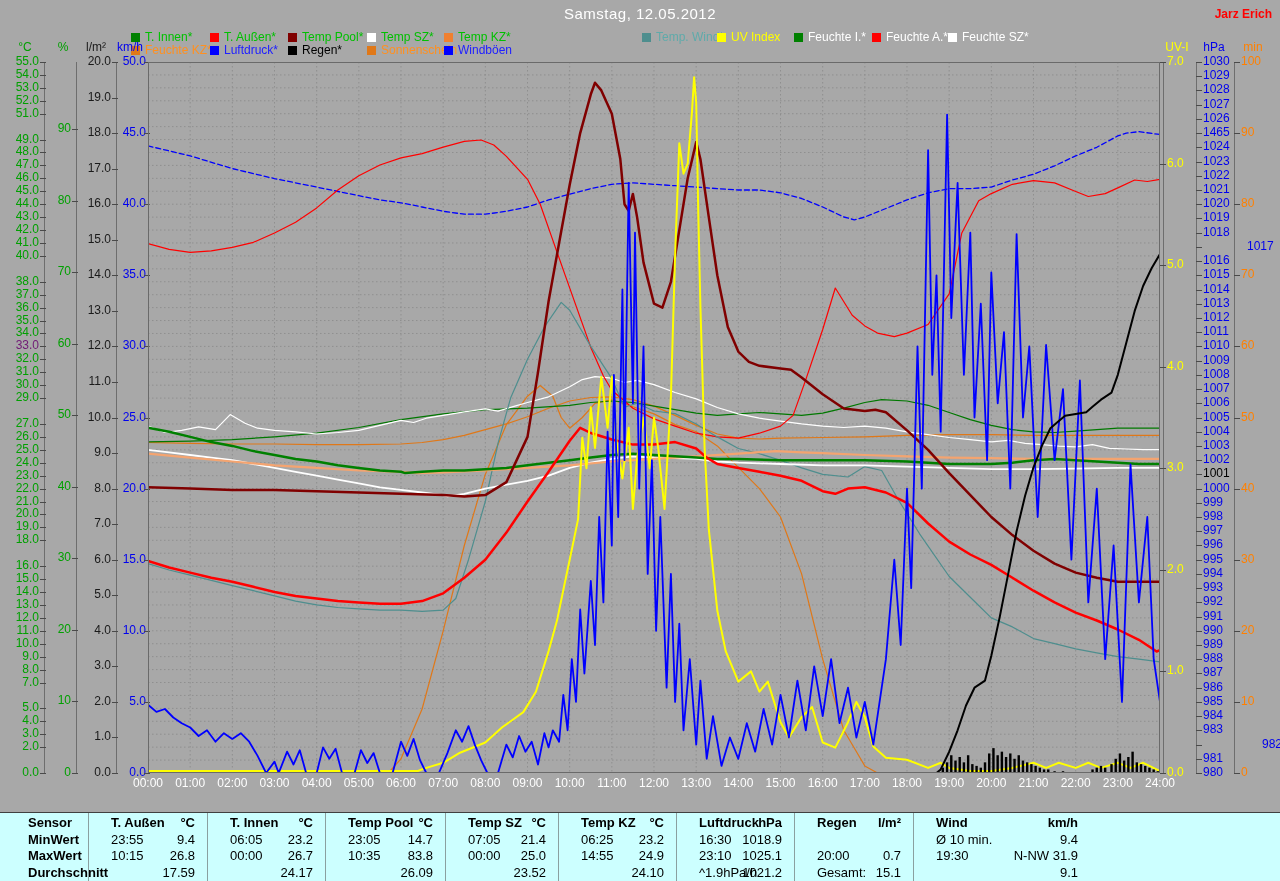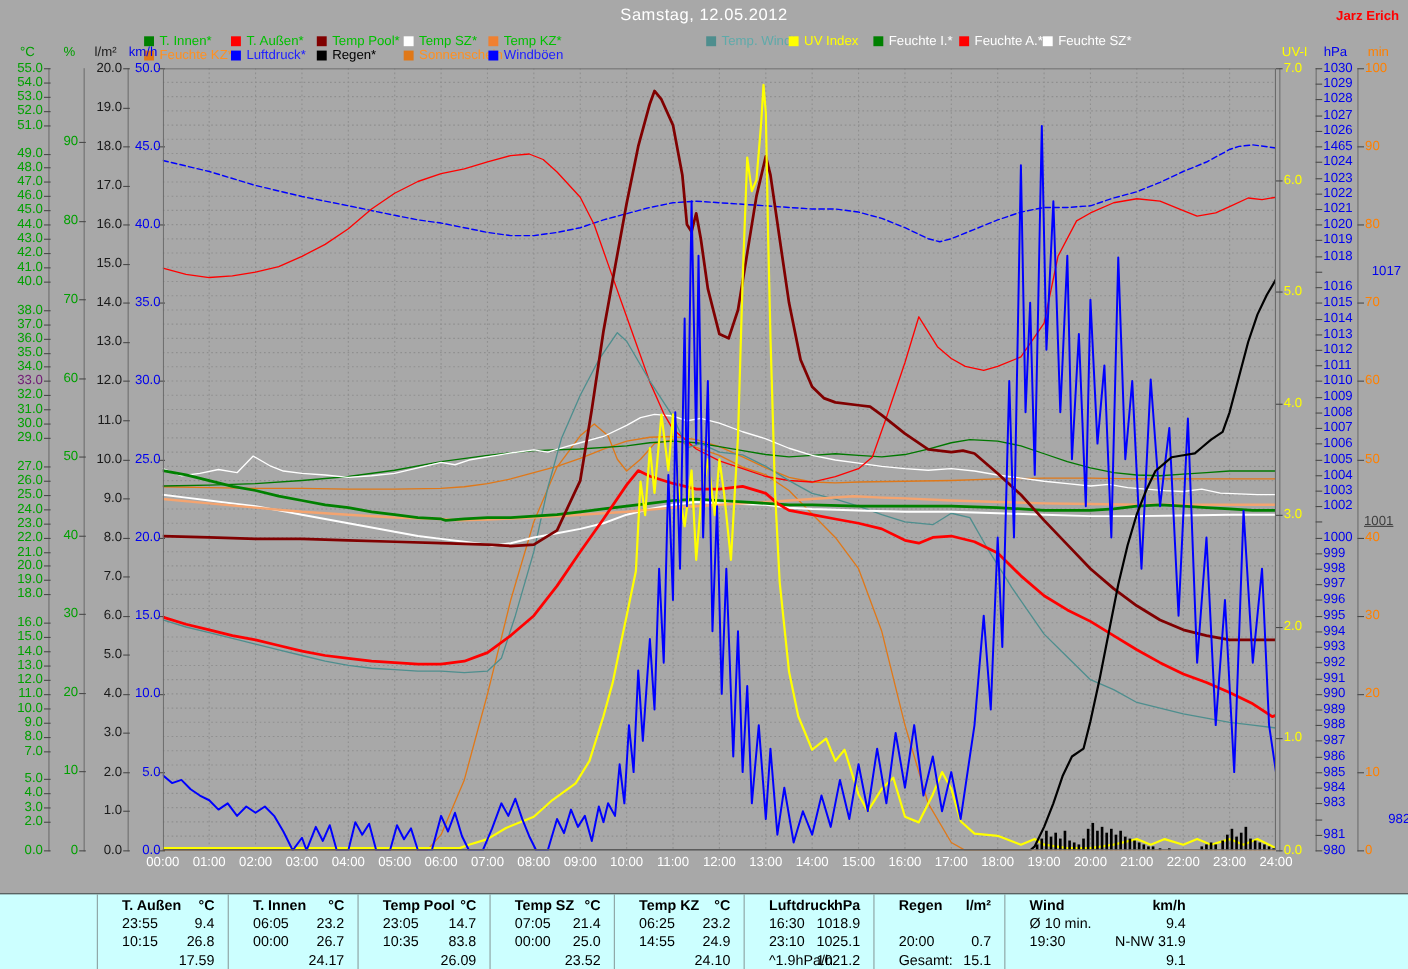--- a/index.html
+++ b/index.html
@@ -345,21 +345,21 @@
       <div class="tick" style="top: 538.48px; color: rgb(0, 0, 238); left: 1203px;">996</div>
       <div class="dash" style="left: 1196px; top: 545.48px;"></div>
       <div class="tick" style="top: 524.26px; color: rgb(0, 0, 238); left: 1203px;">997</div>
       <div class="dash" style="left: 1196px; top: 531.26px;"></div>
       <div class="tick" style="top: 510.04px; color: rgb(0, 0, 238); left: 1203px;">998</div>
       <div class="dash" style="left: 1196px; top: 517.04px;"></div>
       <div class="tick" style="top: 495.82px; color: rgb(0, 0, 238); left: 1203px;">999</div>
       <div class="dash" style="left: 1196px; top: 502.82px;"></div>
       <div class="tick" style="top: 481.6px; color: rgb(0, 0, 238); left: 1203px;">1000</div>
       <div class="dash" style="left: 1196px; top: 488.6px;"></div>
-      <div class="tick" style="top: 467.38px; color: #404040; left: 1240px; text-decoration: underline;">1001</div>
+      <div class="tick" style="top: 467.38px; color: #000000; left: 1203px;">1001</div>
       <div class="dash" style="left: 1196px; top: 474.38px;"></div>
       <div class="tick" style="top: 453.16px; color: rgb(0, 0, 238); left: 1203px;">1002</div>
       <div class="dash" style="left: 1196px; top: 460.16px;"></div>
       <div class="tick" style="top: 438.94px; color: rgb(0, 0, 238); left: 1203px;">1003</div>
       <div class="dash" style="left: 1196px; top: 445.94px;"></div>
       <div class="tick" style="top: 424.72px; color: rgb(0, 0, 238); left: 1203px;">1004</div>
       <div class="dash" style="left: 1196px; top: 431.72px;"></div>
       <div class="tick" style="top: 410.5px; color: rgb(0, 0, 238); left: 1203px;">1005</div>
       <div class="dash" style="left: 1196px; top: 417.5px;"></div>
       <div class="tick" style="top: 396.28px; color: rgb(0, 0, 238); left: 1203px;">1006</div>
@@ -597,20 +597,26 @@
       <div class="xtick" style="left: 842.833px;">17:00</div>
       <div class="xtick" style="left: 885px;">18:00</div>
       <div class="xtick" style="left: 927.167px;">19:00</div>
       <div class="xtick" style="left: 969.333px;">20:00</div>
       <div class="xtick" style="left: 1011.5px;">21:00</div>
       <div class="xtick" style="left: 1053.67px;">22:00</div>
       <div class="xtick" style="left: 1095.83px;">23:00</div>
       <div class="xtick" style="left: 1138px;">24:00</div>
     </div>
   <div id="table">
+      <div class="tcol" style="left: 0px; width: 88px;">
+        <div class="trow lab">Sensor</div>
+        <div class="trow lab">MinWert</div>
+        <div class="trow lab">MaxWert</div>
+        <div class="trow lab">Durchschnitt</div>
+      </div>
       <div class="tcol sep" style="left: 88px; width: 119px;">
         <div class="trow">
           <div class="tname">T. Außen</div>
           <div class="tunit">°C</div>
         </div>
         <div class="trow">
           <div class="ttime">23:55</div>
           <div class="tval">9.4</div>
         </div>
         <div class="trow">

